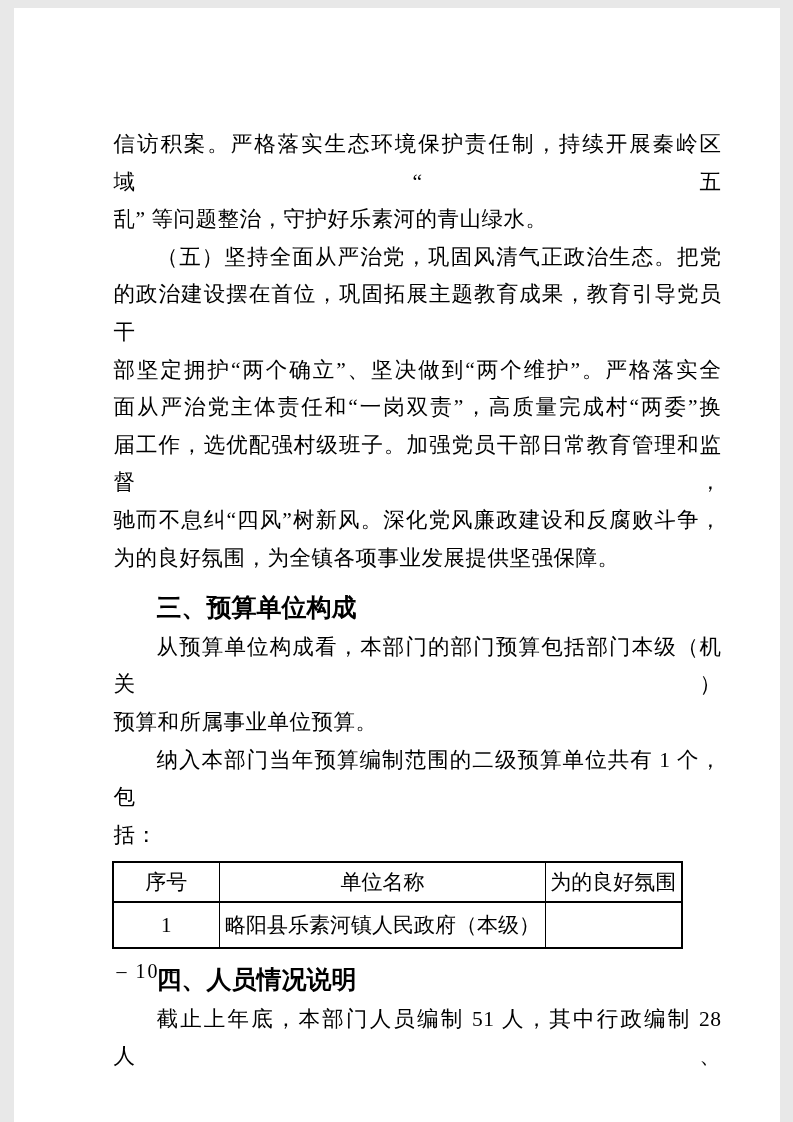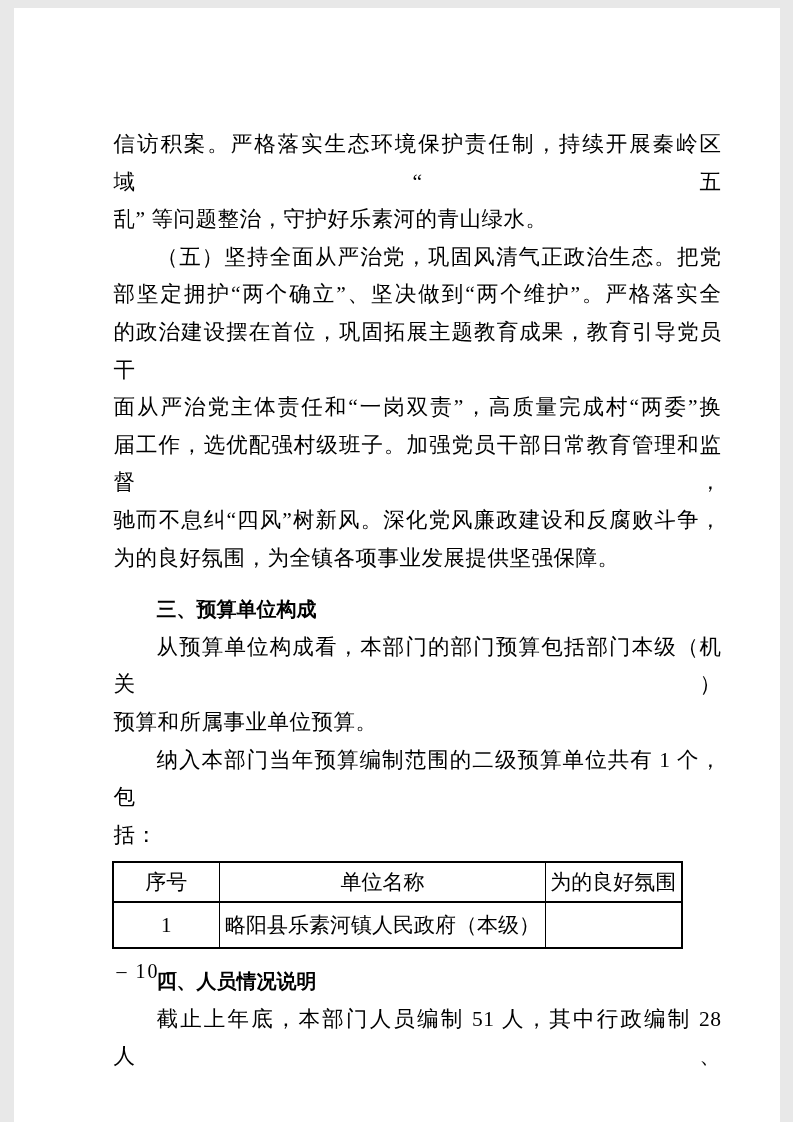--- a/index.html
+++ b/index.html
@@ -22,23 +22,23 @@
   .line {
     font-size: 21.5px;
     line-height: 37.6px;
     text-align: justify;
     text-align-last: justify;
     letter-spacing: 0.5px;
   }
   .line.end { text-align-last: left; }
   .line.indent { text-indent: 43px; }
   .heading {
-    font-family: Liberation Sans, sans-serif;
+    font-family: Liberation Mono, monospace;
     font-weight: bold;
-    font-size: 20px;
+    font-size: 25px;
     line-height: 37.6px;
     text-indent: 43px;
     margin-top: 14px;
   }
   table.units {
     border-collapse: collapse;
     table-layout: fixed;
     width: 569px;
     margin-top: 7px;
     margin-left: -2px;
@@ -67,22 +67,22 @@
 </head>
 <body>
 
 <div class="page">
   <div class="body-text">
 
     <div class="line">信访积案。严格落实生态环境保护责任制，持续开展秦岭区域“五</div>
     <div class="line end">乱” 等问题整治，守护好乐素河的青山绿水。</div>
 
     <div class="line indent">（五）坚持全面从严治党，巩固风清气正政治生态。把党</div>
+    <div class="line">的政治建设摆在首位，巩固拓展主题教育成果，教育引导党员干</div>
     <div class="line">部坚定拥护“两个确立”、坚决做到“两个维护”。严格落实全</div>
-    <div class="line">的政治建设摆在首位，巩固拓展主题教育成果，教育引导党员干</div>
     <div class="line">面从严治党主体责任和“一岗双责”，高质量完成村“两委”换</div>
     <div class="line">届工作，选优配强村级班子。加强党员干部日常教育管理和监督，</div>
     <div class="line">驰而不息纠“四风”树新风。深化党风廉政建设和反腐败斗争，</div>
     <div class="line end">为的良好氛围，为全镇各项事业发展提供坚强保障。</div>
 
     <div class="heading">三、预算单位构成</div>
 
     <div class="line indent">从预算单位构成看，本部门的部门预算包括部门本级（机关）</div>
     <div class="line end">预算和所属事业单位预算。</div>
 

